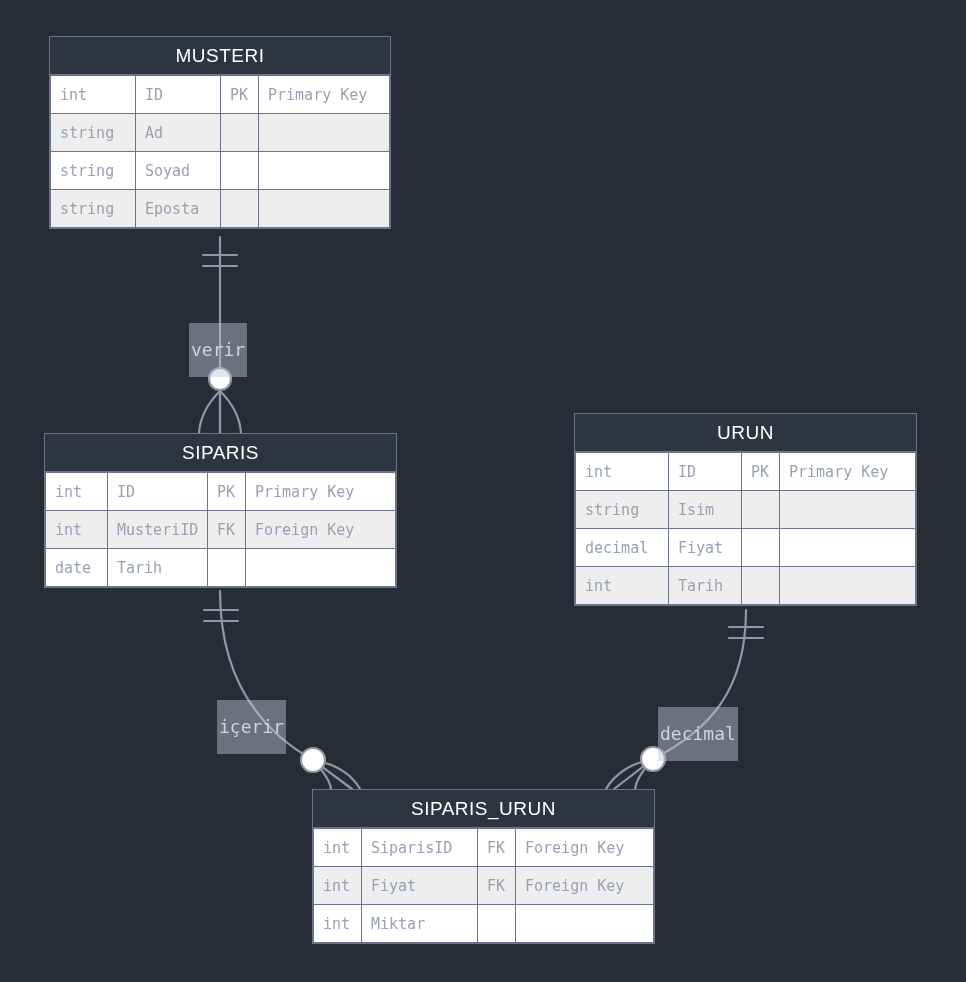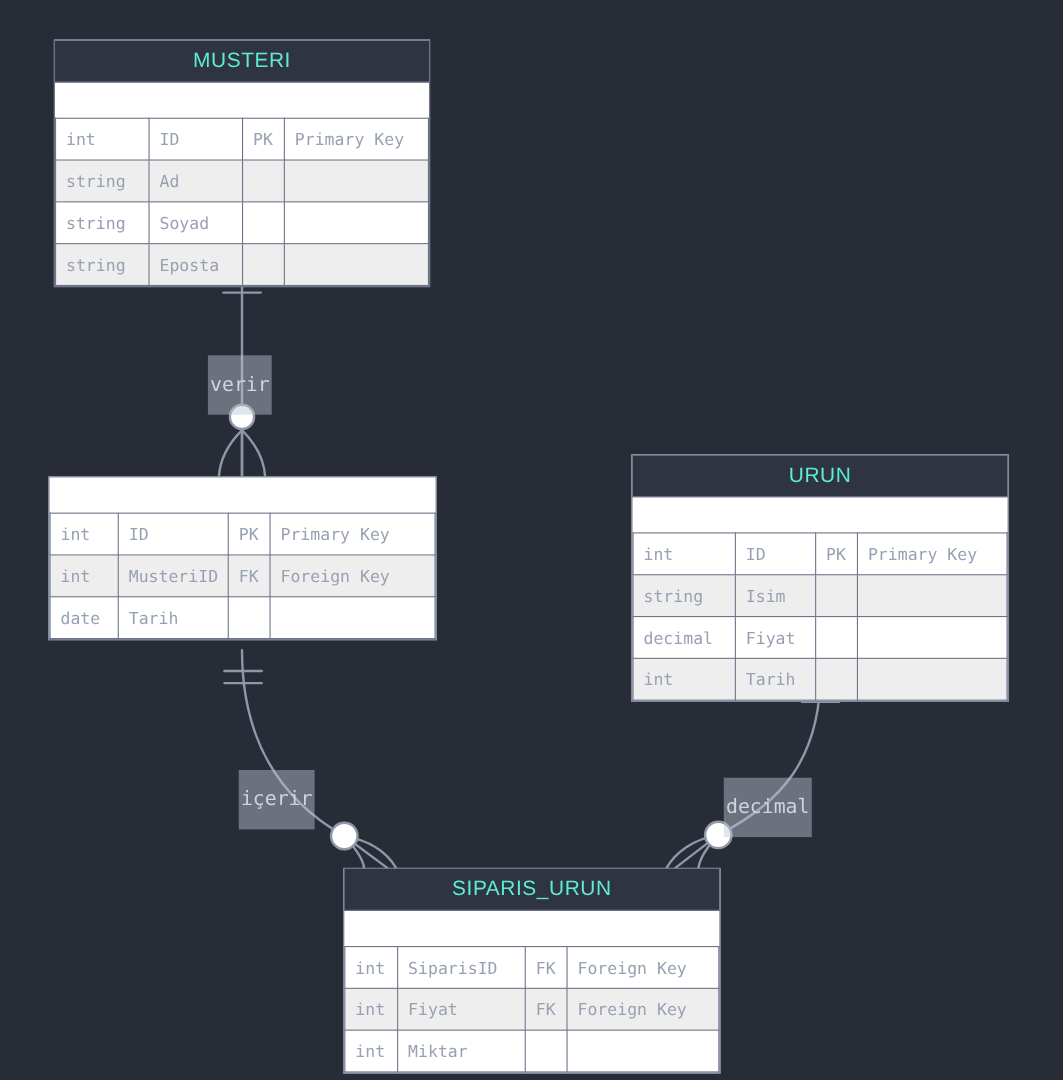--- a/index.html
+++ b/index.html
@@ -31,35 +31,34 @@
   }
   .entity {
     position: absolute;
     z-index: 2;
     border: 1px solid #6b7489;
     box-sizing: border-box;
     background: #ffffff;
   }
   .entity-title {
     background: #2f3441;
-    color: #5eead4;
+    color: #ffffff;
     font-family: "Liberation Sans", sans-serif;
     font-size: 19px;
     text-align: center;
     line-height: 38px;
     height: 38px;
     letter-spacing: 0.5px;
     border-bottom: 1px solid #6b7489;
     box-sizing: border-box;
   }
   .etable {
     border-collapse: collapse;
     width: 100%;
     table-layout: fixed;
-    margin-top: 32px;
   }
   .etable td {
     border: 1px solid #6b7489;
     height: 38px;
     box-sizing: border-box;
     color: #98a1b3;
     font-family: "DejaVu Sans Mono", "Liberation Mono", monospace;
     font-size: 15px;
     padding: 0 9px;
     white-space: nowrap;
@@ -160,20 +159,21 @@
           <td>string</td>
           <td>Eposta</td>
           <td></td>
           <td></td>
         </tr>
       </tbody>
     </table>
   </div>
 
   <div class="entity" style="left:44px; top:433px; width:353px;">
+    <div class="entity-title">SIPARIS</div>
     <table class="etable">
       <colgroup>
           <col style="width:62px">
           <col style="width:100px">
           <col style="width:38px">
           <col>
         </colgroup>
       <tbody>
         <tr>
           <td>int</td>

